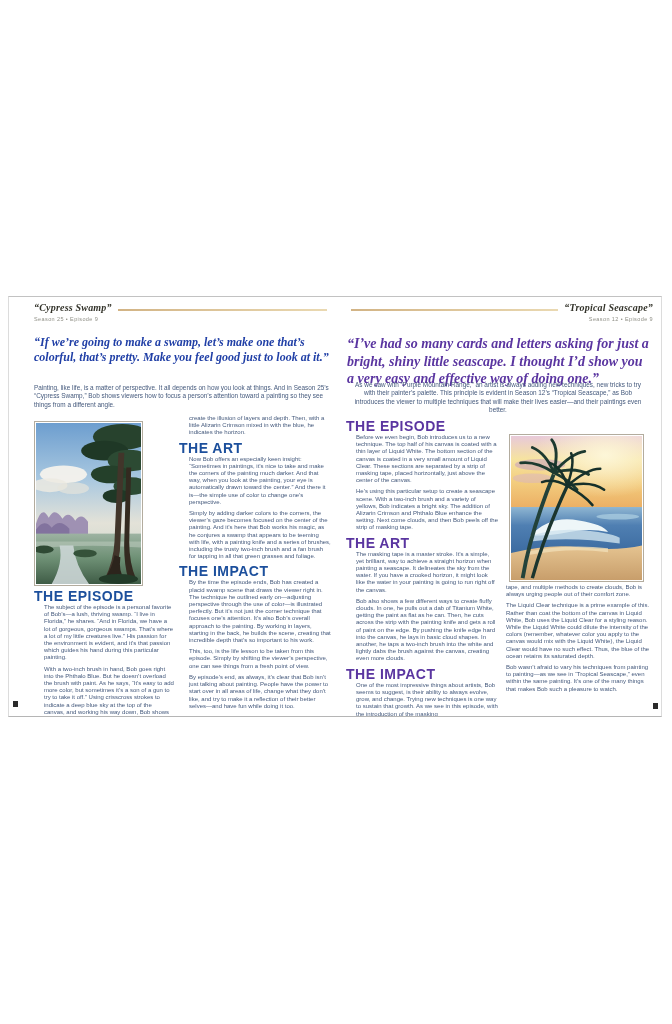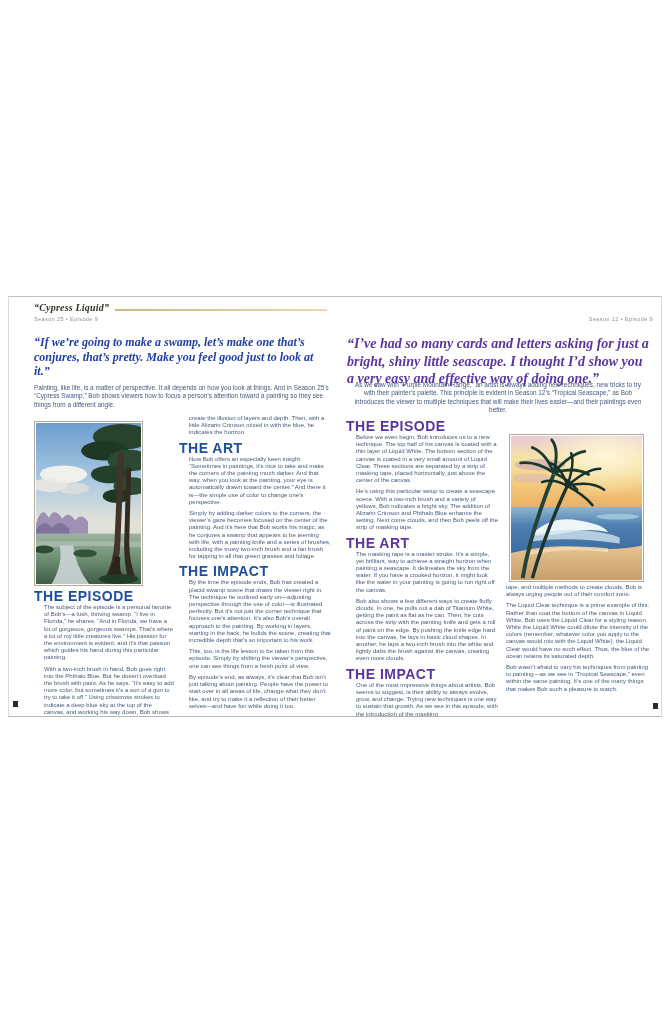--- a/index.html
+++ b/index.html
@@ -60,26 +60,26 @@
   #pgnum-left{left:4px;top:404px;}
   #pgnum-right{left:644px;top:406px;}
 </style>
 </head>
 <body style="--left-accent: #1c4f9c; --left-quote: #203fa6; --right-accent: #5a35a0; --right-quote: #5a35a0; --body-text: #44597c; --rule-gold: #caa66f; --title-ink: #33332a; --subtitle-gray: #8f8f86;">
 
 <div class="spread">
 
   <div class="page" id="page-left">
     <div class="hdr">
-      <span class="hdr-title">“Cypress Liquid”</span>
+      <span class="hdr-title">“Cypress Swamp”</span>
       <span class="hdr-rule"></span>
     </div>
     <div class="hdr-sub">Season 25 • Episode 9</div>
 
-    <div class="quote">“If we’re going to make a swamp, let’s make one that’s conjures, that’s pretty. Make you feel good just to look at it.”</div>
+    <div class="quote">“If we’re going to make a swamp, let’s make one that’s colorful, that’s pretty. Make you feel good just to look at it.”</div>
     <div class="intro">Painting, like life, is a matter of perspective. It all depends on how you look at things. And in Season 25’s “Cypress Swamp,” Bob shows viewers how to focus a person’s attention toward a painting so they see things from a different angle.</div>
 
     <div class="painting" id="painting-left">
       <svg viewBox="0 0 107 163" preserveAspectRatio="none">
         <defs>
           <linearGradient id="cw-sky" x1="0" x2="0" y1="0" y2="1">
             <stop offset="0" stop-color="#6d9ecf"></stop>
               <stop offset="0.35" stop-color="#a9c8e0"></stop>
             <stop offset="0.62" stop-color="#e3e2d8"></stop>
               <stop offset="1" stop-color="#c2cfc6"></stop>
@@ -126,20 +126,24 @@
       <p class="para">Now Bob offers an especially keen insight: “Sometimes in paintings, it’s nice to take and make the corners of the painting much darker. And that way, when you look at the painting, your eye is automatically drawn toward the center.” And there it is—the simple use of color to change one’s perspective.</p>
       <p class="para">Simply by adding darker colors to the corners, the viewer’s gaze becomes focused on the center of the painting. And it’s here that Bob works his magic, as he conjures a swamp that appears to be teeming with life, with a painting knife and a series of brushes, including the trusty two-inch brush and a fan brush for tapping in all that green grasses and foliage.</p>
       <div class="sec-h">THE IMPACT</div>
       <p class="para">By the time the episode ends, Bob has created a placid swamp scene that draws the viewer right in. The technique he outlined early on—adjusting perspective through the use of color—is illustrated perfectly. But it’s not just the corner technique that focuses one’s attention. It’s also Bob’s overall approach to the painting. By working in layers, starting in the back, he builds the scene, creating that incredible depth that’s so important to his work.</p>
       <p class="para">This, too, is the life lesson to be taken from this episode. Simply by shifting the viewer’s perspective, one can see things from a fresh point of view.</p>
       <p class="para">By episode’s end, as always, it’s clear that Bob isn’t just talking about painting. People have the power to start over in all areas of life, change what they don’t like, and try to make it a reflection of their better selves—and have fun while doing it too.</p>
     </div>
   </div>
 
   <div class="page" id="page-right">
+    <div class="hdr">
+      <span class="hdr-rule"></span>
+      <span class="hdr-title">“Tropical Seascape”</span>
+    </div>
     <div class="hdr-sub">Season 12 • Episode 9</div>
 
     <div class="quote">“I’ve had so many cards and letters asking for just a bright, shiny little seascape. I thought I’d show you a very easy and effective way of doing one.”</div>
     <div class="intro">As we saw with “Purple Mountain Range,” an artist is always adding new techniques, new tricks to try with their painter’s palette. This principle is evident in Season 12’s “Tropical Seascape,” as Bob introduces the viewer to multiple techniques that will make their lives easier—and their paintings even better.</div>
 
     <div class="col" style="left:9px;top:118px;width:152px;">
       <div class="sec-h">THE EPISODE</div>
       <p class="para">Before we even begin, Bob introduces us to a new technique. The top half of his canvas is coated with a thin layer of Liquid White. The bottom section of the canvas is coated in a very small amount of Liquid Clear. These sections are separated by a strip of masking tape, placed horizontally, just above the center of the canvas.</p>
       <p class="para">He’s using this particular setup to create a seascape scene. With a two-inch brush and a variety of yellows, Bob indicates a bright sky. The addition of Alizarin Crimson and Phthalo Blue enhance the setting. Next come clouds, and then Bob peels off the strip of masking tape.</p>
       <div class="sec-h">THE ART</div>

